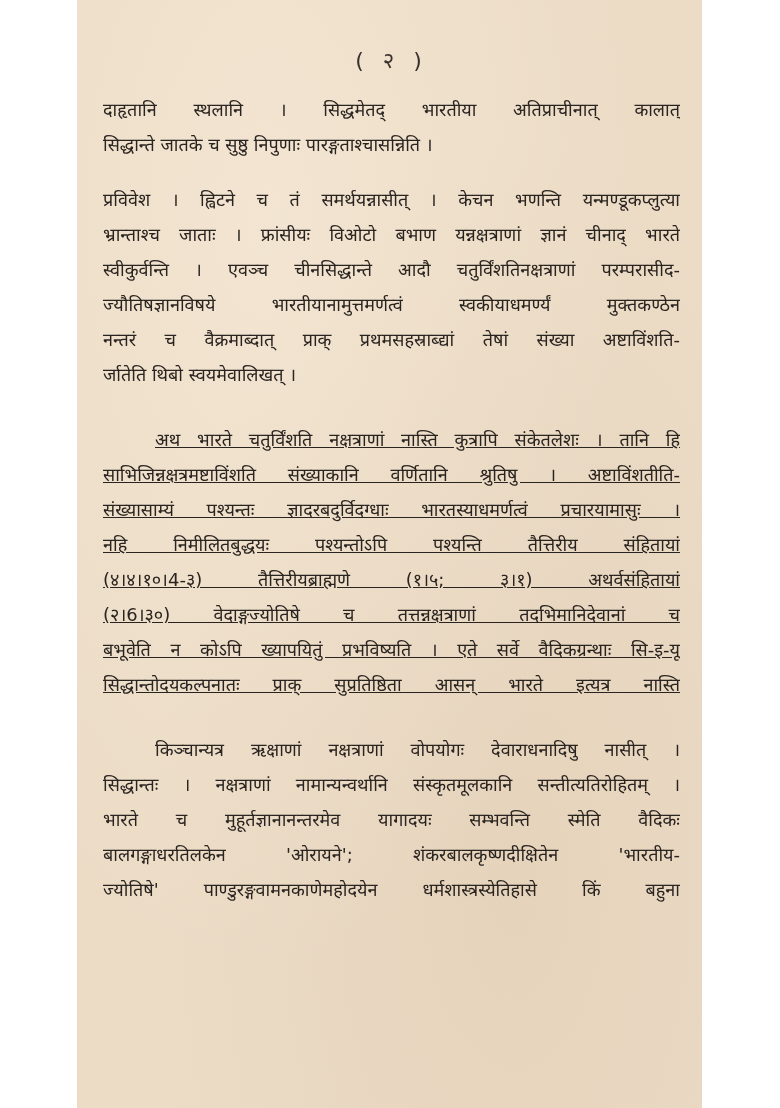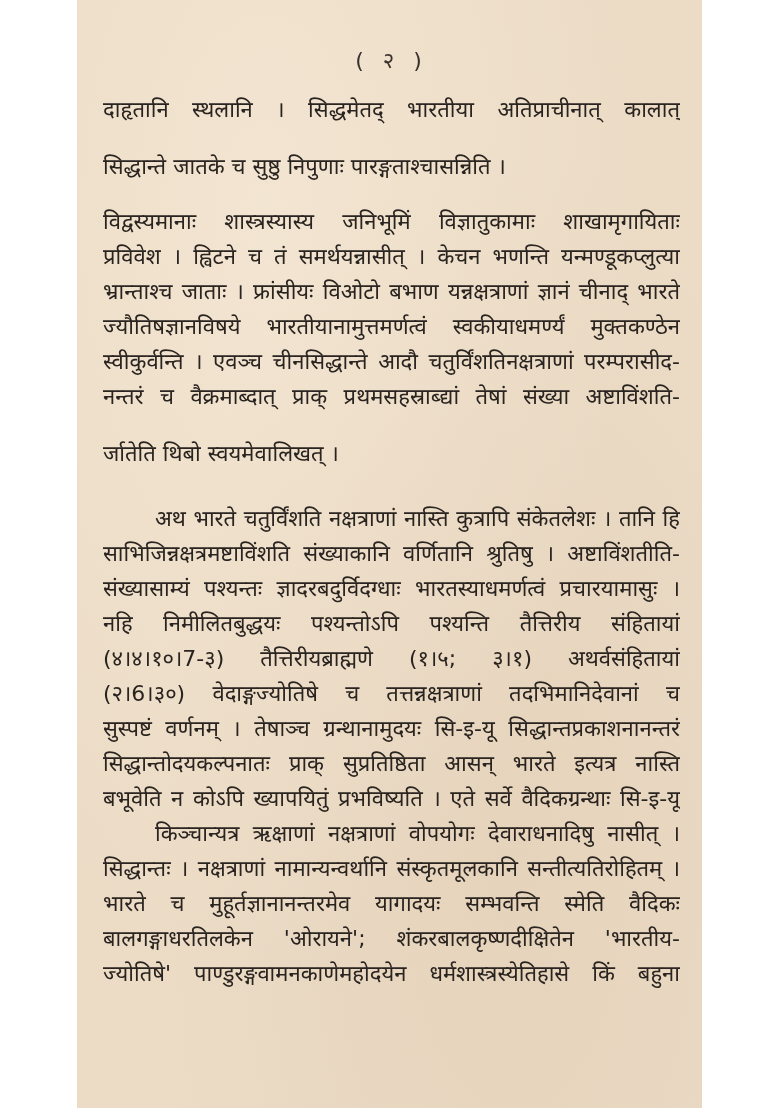--- a/index.html
+++ b/index.html
@@ -24,65 +24,63 @@
   }
   .page-number {
     text-align: center;
     font-size: 22px;
     letter-spacing: 6px;
     margin-top: 44px;
     margin-bottom: 18px;
     color: #3a322c;
   }
   .para {
-    font-size: 22px;
+    font-size: 18px;
     line-height: 35px;
     text-align: justify;
     text-align-last: left;
     margin: 0;
   }
   .para .line { display: block; text-align: justify; text-align-last: justify; white-space: nowrap; overflow: hidden; }
-  .para .line.last { text-align-last: left; margin-top: 22px; }
+  .para .line.last { text-align-last: left; }
   .para.indent .line.first { padding-left: 52px; }
   .p1 { margin-top: 0; }
   .p2 { margin-top: 20px; }
-  .p3 { margin-top: 30px; }
-  .p4 { }
+  .p3 { margin-top: 30px; text-decoration: underline; }
+  .p4 { margin-top: 30px; }
 </style>
 </head>
 <body>
 
 <div class="page">
   <div class="page-number">( २ )</div>
 
   <p class="para p1">
     <span class="line">दाहृतानि स्थलानि । सिद्धमेतद् भारतीया अतिप्राचीनात् कालात्</span>
     <span class="line last">सिद्धान्ते जातके च सुष्ठु निपुणाः पारङ्गताश्चासन्निति ।</span>
   </p>
 
   <p class="para indent p2">
-    <span class="line">विद्वस्यमानाः शास्त्रस्यास्य जनिभूमिं विज्ञातुकामाः शाखामृगायिताः</span>
     <span class="line">प्रविवेश । ह्विटने च तं समर्थयन्नासीत् । केचन भणन्ति यन्मण्डूकप्लुत्या</span>
     <span class="line">भ्रान्ताश्च जाताः । फ्रांसीयः विओटो बभाण यन्नक्षत्राणां ज्ञानं चीनाद् भारते</span>
+    <span class="line">स्वीकुर्वन्ति । एवञ्च चीनसिद्धान्ते आदौ चतुर्विंशतिनक्षत्राणां परम्परासीद-</span>
     <span class="line">ज्यौतिषज्ञानविषये भारतीयानामुत्तमर्णत्वं स्वकीयाधमर्ण्यं मुक्तकण्ठेन</span>
-    <span class="line">स्वीकुर्वन्ति । एवञ्च चीनसिद्धान्ते आदौ चतुर्विंशतिनक्षत्राणां परम्परासीद-</span>
     <span class="line">नन्तरं च वैक्रमाब्दात् प्राक् प्रथमसहस्राब्द्यां तेषां संख्या अष्टाविंशति-</span>
     <span class="line last">र्जातेति थिबो स्वयमेवालिखत् ।</span>
   </p>
 
   <p class="para indent p3">
     <span class="line first">अथ भारते चतुर्विंशति नक्षत्राणां नास्ति कुत्रापि संकेतलेशः । तानि हि</span>
     <span class="line">साभिजिन्नक्षत्रमष्टाविंशति संख्याकानि वर्णितानि श्रुतिषु । अष्टाविंशतीति-</span>
     <span class="line">संख्यासाम्यं पश्यन्तः ज्ञादरबदुर्विदग्धाः भारतस्याधमर्णत्वं प्रचारयामासुः ।</span>
     <span class="line">नहि निमीलितबुद्धयः पश्यन्तोऽपि पश्यन्ति तैत्तिरीय संहितायां</span>
-    <span class="line">(४।४।१०।7-३) तैत्तिरीयब्राह्मणे (१।५; ३।१) अथर्वसंहितायां</span>
+    <span class="line">(४।४।१०।4-३) तैत्तिरीयब्राह्मणे (१।५; ३।१) अथर्वसंहितायां</span>
     <span class="line">(२।6।३०) वेदाङ्गज्योतिषे च तत्तन्नक्षत्राणां तदभिमानिदेवानां च</span>
-    <span class="line">सुस्पष्टं वर्णनम् । तेषाञ्च ग्रन्थानामुदयः सि-इ-यू सिद्धान्तप्रकाशनानन्तरं</span>
+    <span class="line">बभूवेति न कोऽपि ख्यापयितुं प्रभविष्यति । एते सर्वे वैदिकग्रन्थाः सि-इ-यू</span>
     <span class="line">सिद्धान्तोदयकल्पनातः प्राक् सुप्रतिष्ठिता आसन् भारते इत्यत्र नास्ति</span>
-    <span class="line">बभूवेति न कोऽपि ख्यापयितुं प्रभविष्यति । एते सर्वे वैदिकग्रन्थाः सि-इ-यू</span>
   </p>
 
   <p class="para indent p4">
     <span class="line first">किञ्चान्यत्र ऋक्षाणां नक्षत्राणां वोपयोगः देवाराधनादिषु नासीत् ।</span>
     <span class="line">सिद्धान्तः । नक्षत्राणां नामान्यन्वर्थानि संस्कृतमूलकानि सन्तीत्यतिरोहितम् ।</span>
     <span class="line">भारते च मुहूर्तज्ञानानन्तरमेव यागादयः सम्भवन्ति स्मेति वैदिकः</span>
     <span class="line">बालगङ्गाधरतिलकेन 'ओरायने'; शंकरबालकृष्णदीक्षितेन 'भारतीय-</span>
     <span class="line">ज्योतिषे' पाण्डुरङ्गवामनकाणेमहोदयेन धर्मशास्त्रस्येतिहासे किं बहुना</span>
   </p>
 </div>

